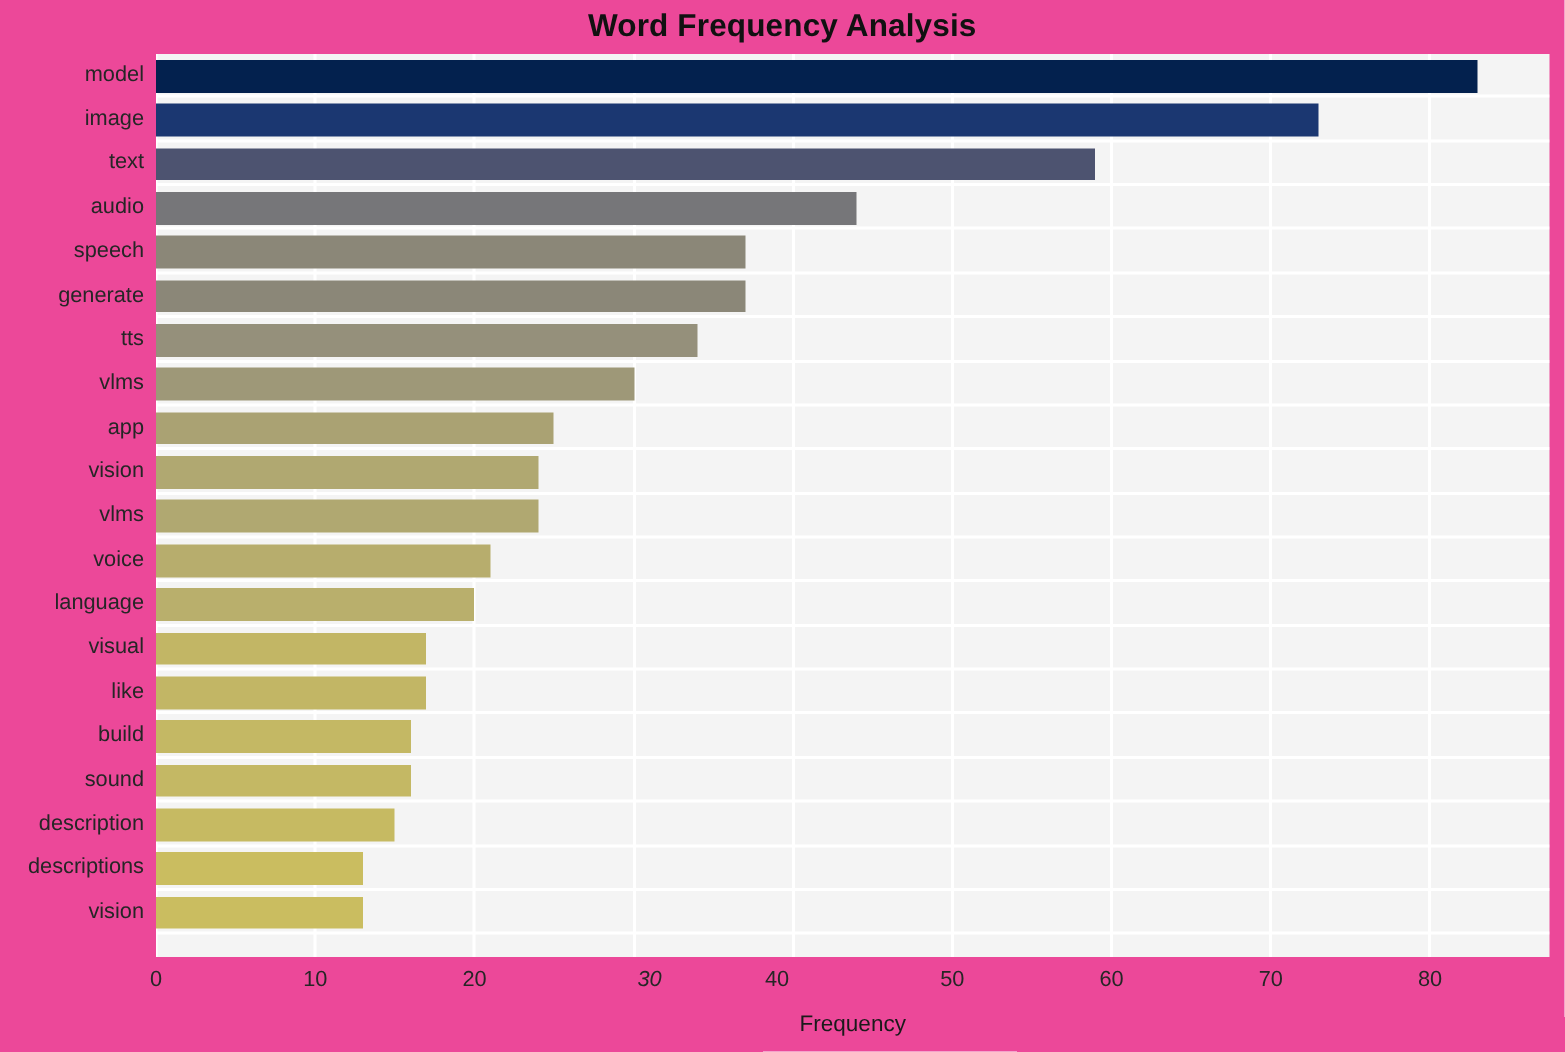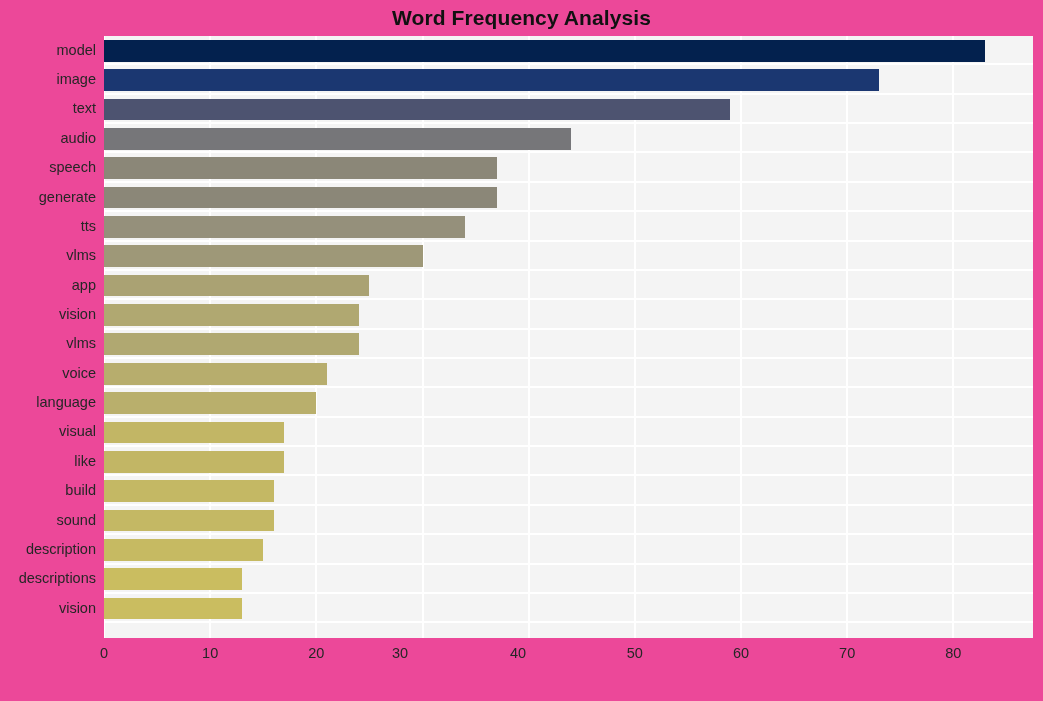--- a/index.html
+++ b/index.html
@@ -184,22 +184,23 @@
       <div class="ylabel" style="top: 476.537px;">sound</div>
       <div class="ylabel" style="top: 505.902px;">description</div>
       <div class="ylabel" style="top: 535.268px;">descriptions</div>
       <div class="ylabel" style="top: 564.634px;">vision</div>
     </div>
 
   <div class="xticks" id="xticks">
       <div class="xtick" style="left: 104px;">0</div>
       <div class="xtick" style="left: 210.171px;">10</div>
       <div class="xtick" style="left: 316.343px;">20</div>
-      <div class="xtick" style="left: 400px;">30</div>
+      <div class="xtick" style="left: 433px; font-style: italic;">30</div>
       <div class="xtick" style="left: 518px;">40</div>
       <div class="xtick" style="left: 634.857px;">50</div>
       <div class="xtick" style="left: 741.029px;">60</div>
       <div class="xtick" style="left: 847.2px;">70</div>
       <div class="xtick" style="left: 953.371px;">80</div>
     </div>
 
+  <div class="xaxis-label">Frequency</div>
 
 </div>
 
 </body></html>

